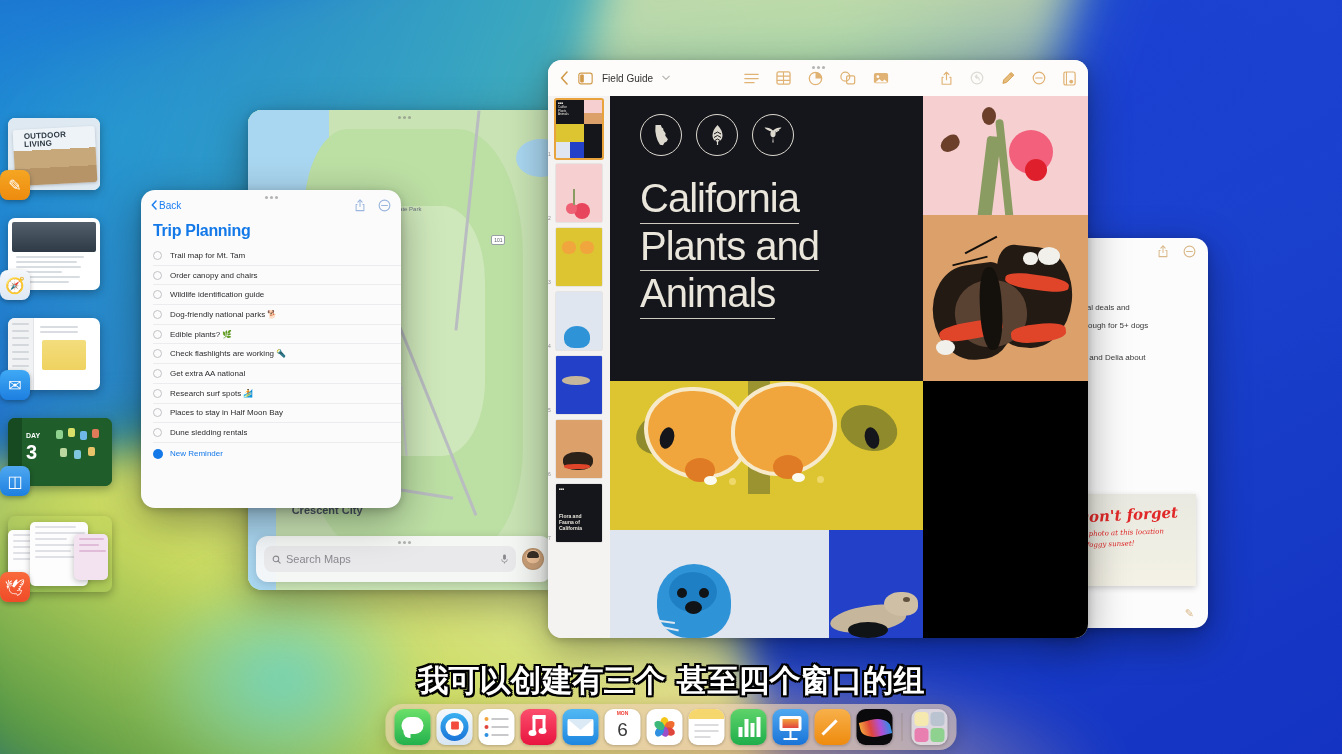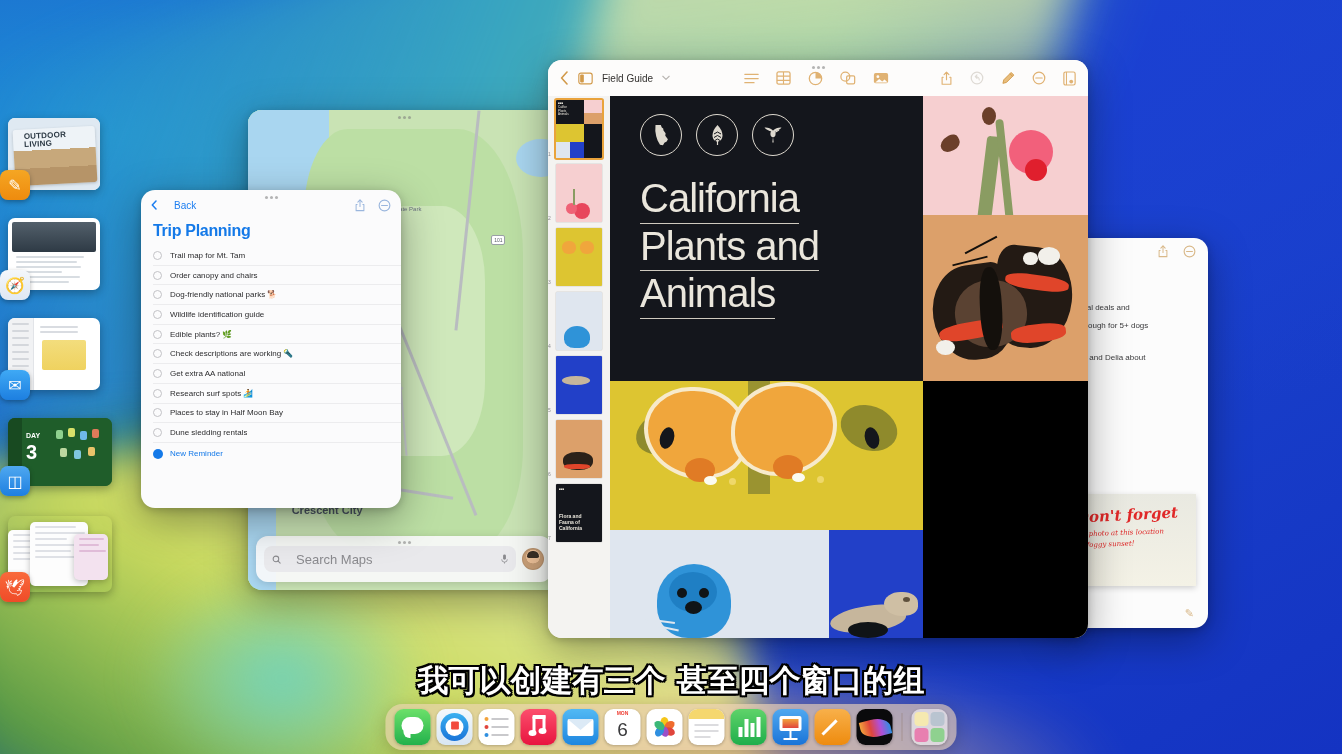--- a/index.html
+++ b/index.html
@@ -125,34 +125,34 @@
     display:flex; align-items:center; justify-content:center; }
   .map-park-pin { position:absolute; width:8px; height:8px; border-radius:50%; background:#3f9140; }
   #map-search {
     position:absolute; left:8px; bottom:8px; right:8px; height:46px;
     background: rgba(248,248,250,.92); border-radius:12px;
     box-shadow: 0 2px 10px rgba(0,0,0,.16);
     display:flex; align-items:center; padding: 0 8px; gap:6px;
   }
   .searchfield {
     flex:1; height:26px; background:#e9e9ec; border-radius:8px;
-    display:flex; align-items:center; gap:15px; padding:0 8px;
-    font-size:13px; color:#8a8a8e;
+    display:flex; align-items:center; gap:5px; padding:0 8px;
+    font-size:11px; color:#8a8a8e;
   }
   .avatar { width:22px; height:22px; border-radius:50%;
     background: radial-gradient(circle at 50% 38%, #f0c39a 0 42%, #caa078 44% 100%);
     border:1px solid rgba(0,0,0,.08); position:relative; overflow:hidden; }
   .avatar:after { content:""; position:absolute; left:4px; top:2px; right:4px; height:7px;
     background:#3b3026; border-radius:6px 6px 2px 2px; }
 
   
   #reminders { left: 141px; top: 190px; width: 260px; height: 318px;
                background:#fbfbfc; }
   .rem-bar { height: 30px; display:flex; align-items:center; padding: 0 10px; }
-  .rem-back { color:#1d7ef0; font-size:10px; display:flex; align-items:flex-start; gap:17px; }
+  .rem-back { color:#1d7ef0; font-size:10px; display:flex; align-items:flex-start; gap:2px; }
   .rem-actions { margin-left:auto; display:flex; gap:12px; color:#9ab6dd; }
   .rem-title { padding: 2px 12px 6px; color:#1479e8; font-weight:bold; font-size:16px; letter-spacing:-.3px; }
   .rem-list { padding: 0 0 0 12px; }
   .rem-row { display:flex; align-items:center; gap:8px; height:19.7px;
              border-bottom:1px solid #ececee; padding-right:10px; }
   .rem-circle { width:9px; height:9px; border-radius:50%; border:1px solid #c2c2c6; flex:none; }
   .rem-text { font-size:8px; color:#2c2c2e; white-space:nowrap; overflow:hidden; }
   .rem-new { display:flex; align-items:center; gap:7px; height:20px; margin-top:1px; }
   .rem-plus { width:10px; height:10px; border-radius:50%; background:#1479e8; color:#fff;
               font-size:8px; display:flex; align-items:center; justify-content:center; line-height:1; }
@@ -438,33 +438,33 @@
     <div class="rem-row">
         <span class="rem-circle"></span>
         <span class="rem-text">Trail map for Mt. Tam</span>
       </div>
     <div class="rem-row">
         <span class="rem-circle"></span>
         <span class="rem-text">Order canopy and chairs</span>
       </div>
     <div class="rem-row">
         <span class="rem-circle"></span>
+        <span class="rem-text">Wildlife identification guide</span>
+      </div>
+    <div class="rem-row">
+        <span class="rem-circle"></span>
         <span class="rem-text">Dog-friendly national parks 🐕</span>
       </div>
     <div class="rem-row">
         <span class="rem-circle"></span>
-        <span class="rem-text">Wildlife identification guide</span>
-      </div>
-    <div class="rem-row">
-        <span class="rem-circle"></span>
         <span class="rem-text">Edible plants? 🌿</span>
       </div>
     <div class="rem-row">
         <span class="rem-circle"></span>
-        <span class="rem-text">Check descriptions are working 🔦</span>
+        <span class="rem-text">Check flashlights are working 🔦</span>
       </div>
     <div class="rem-row">
         <span class="rem-circle"></span>
         <span class="rem-text">Get extra AA national</span>
       </div>
     <div class="rem-row">
         <span class="rem-circle"></span>
         <span class="rem-text">Research surf spots 🏄</span>
       </div>
     <div class="rem-row">

